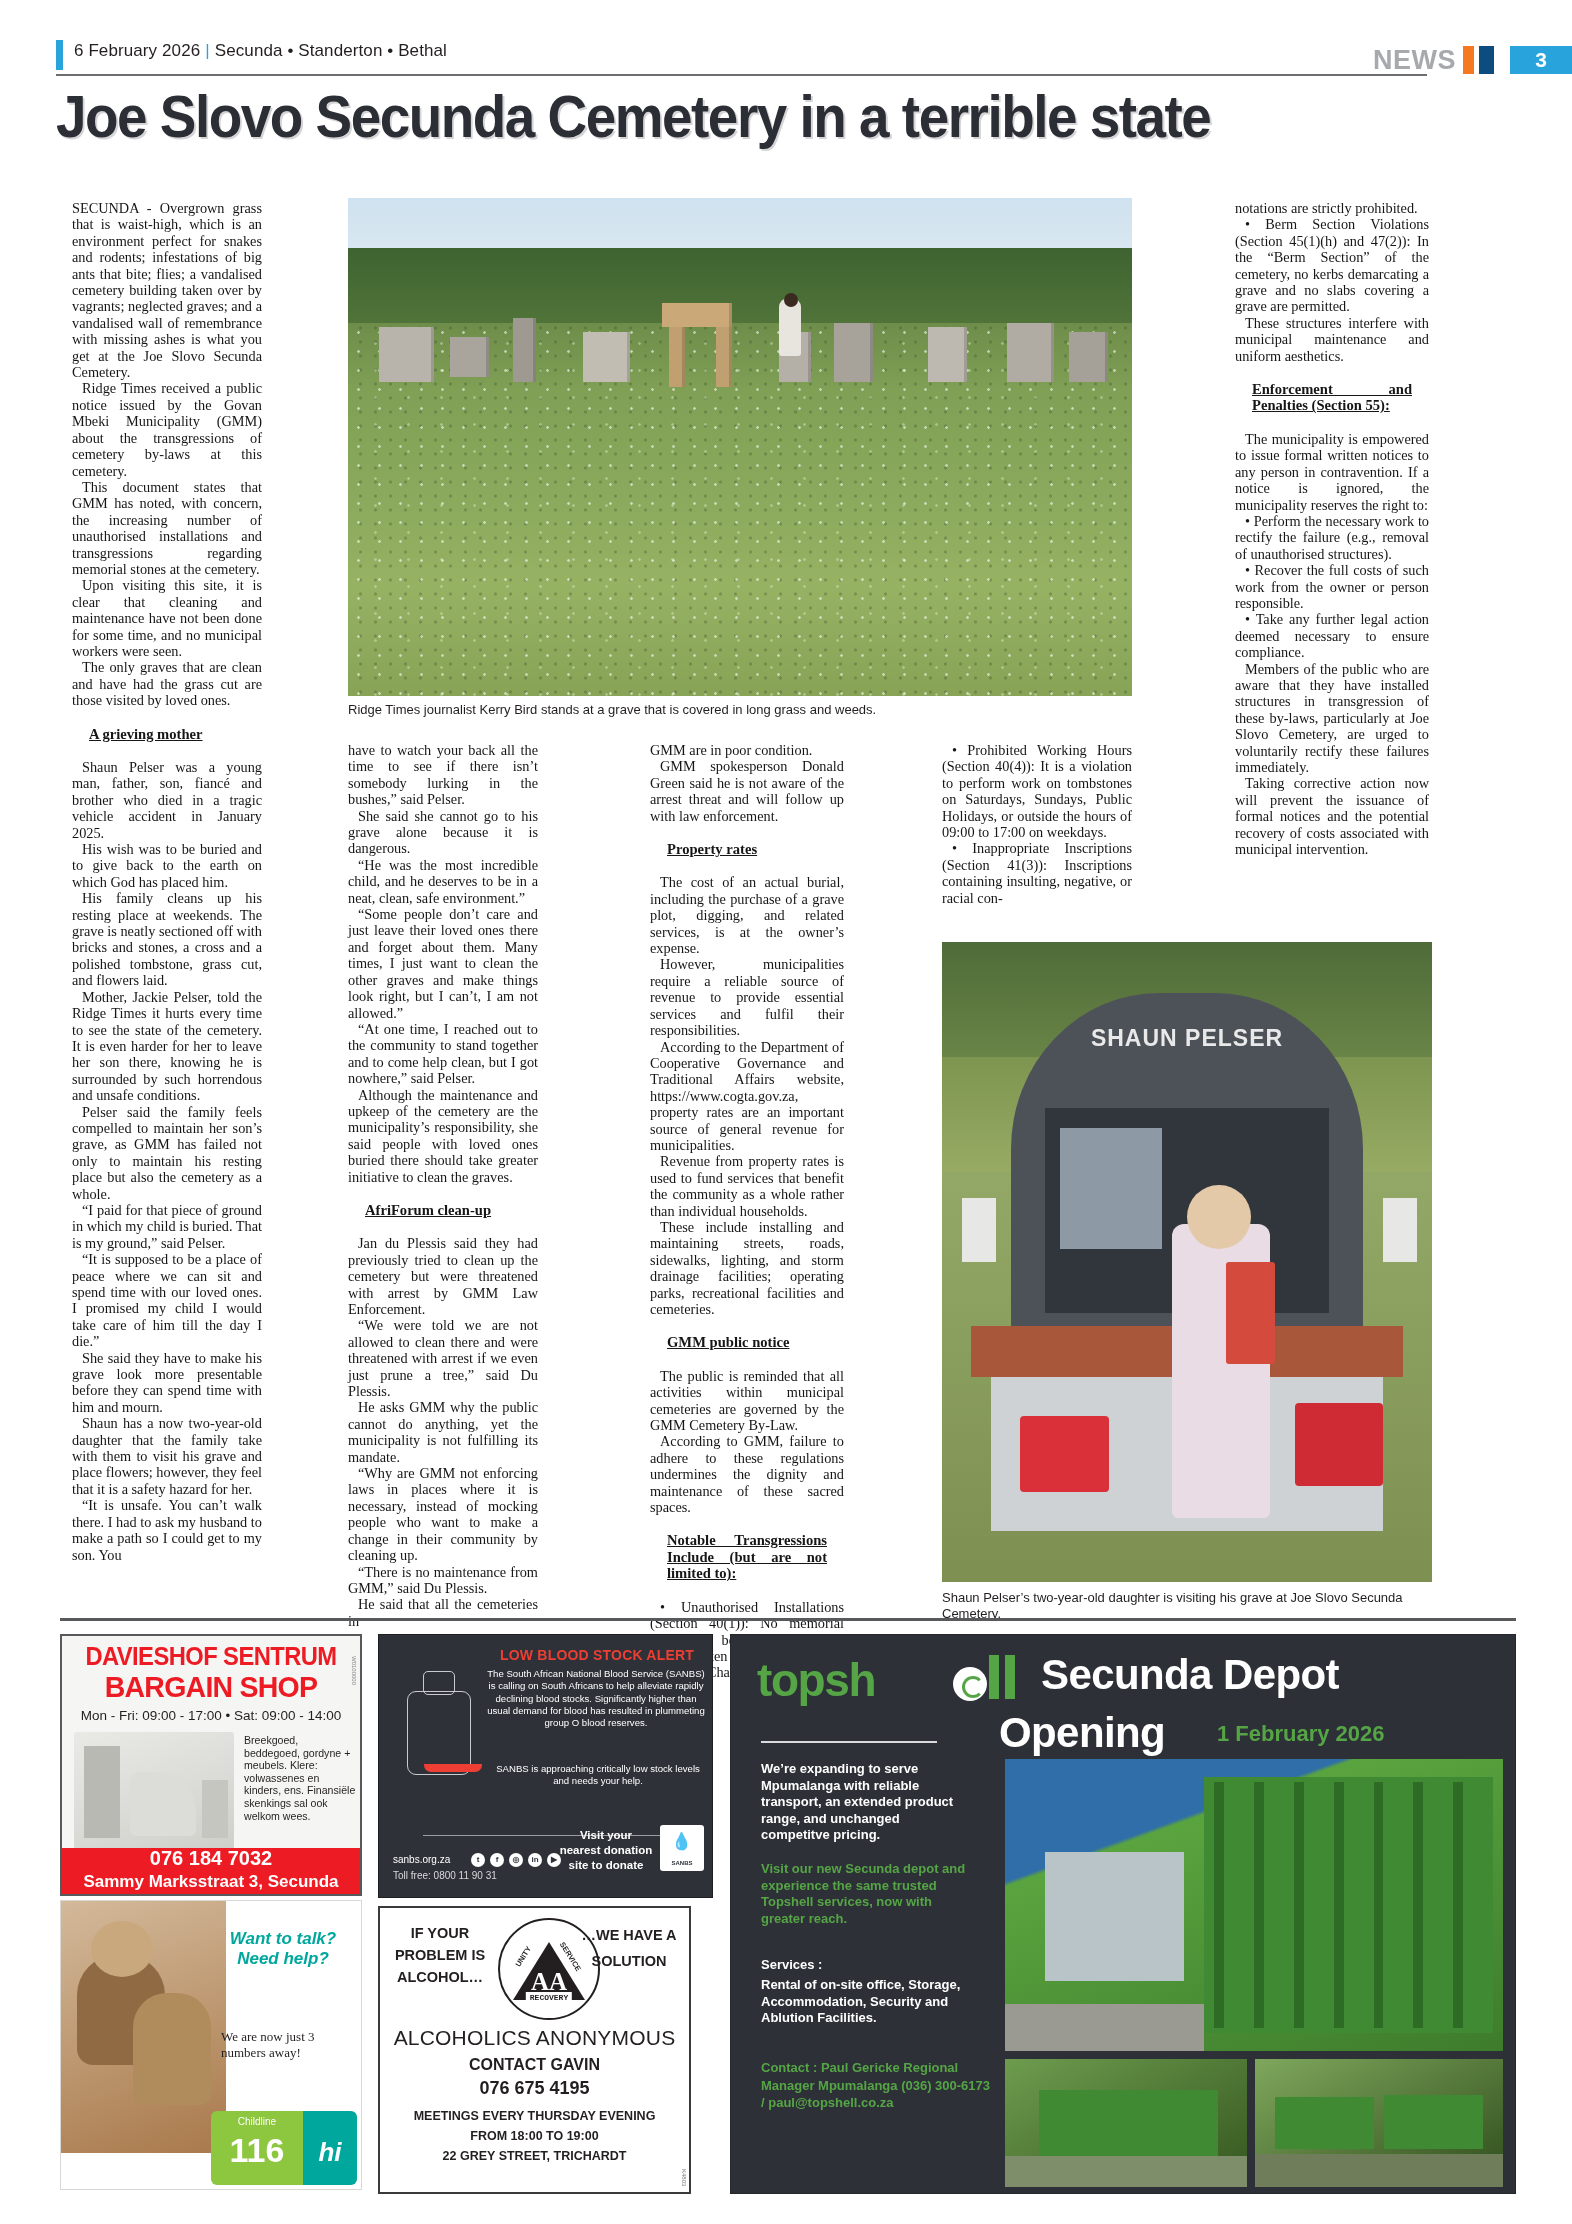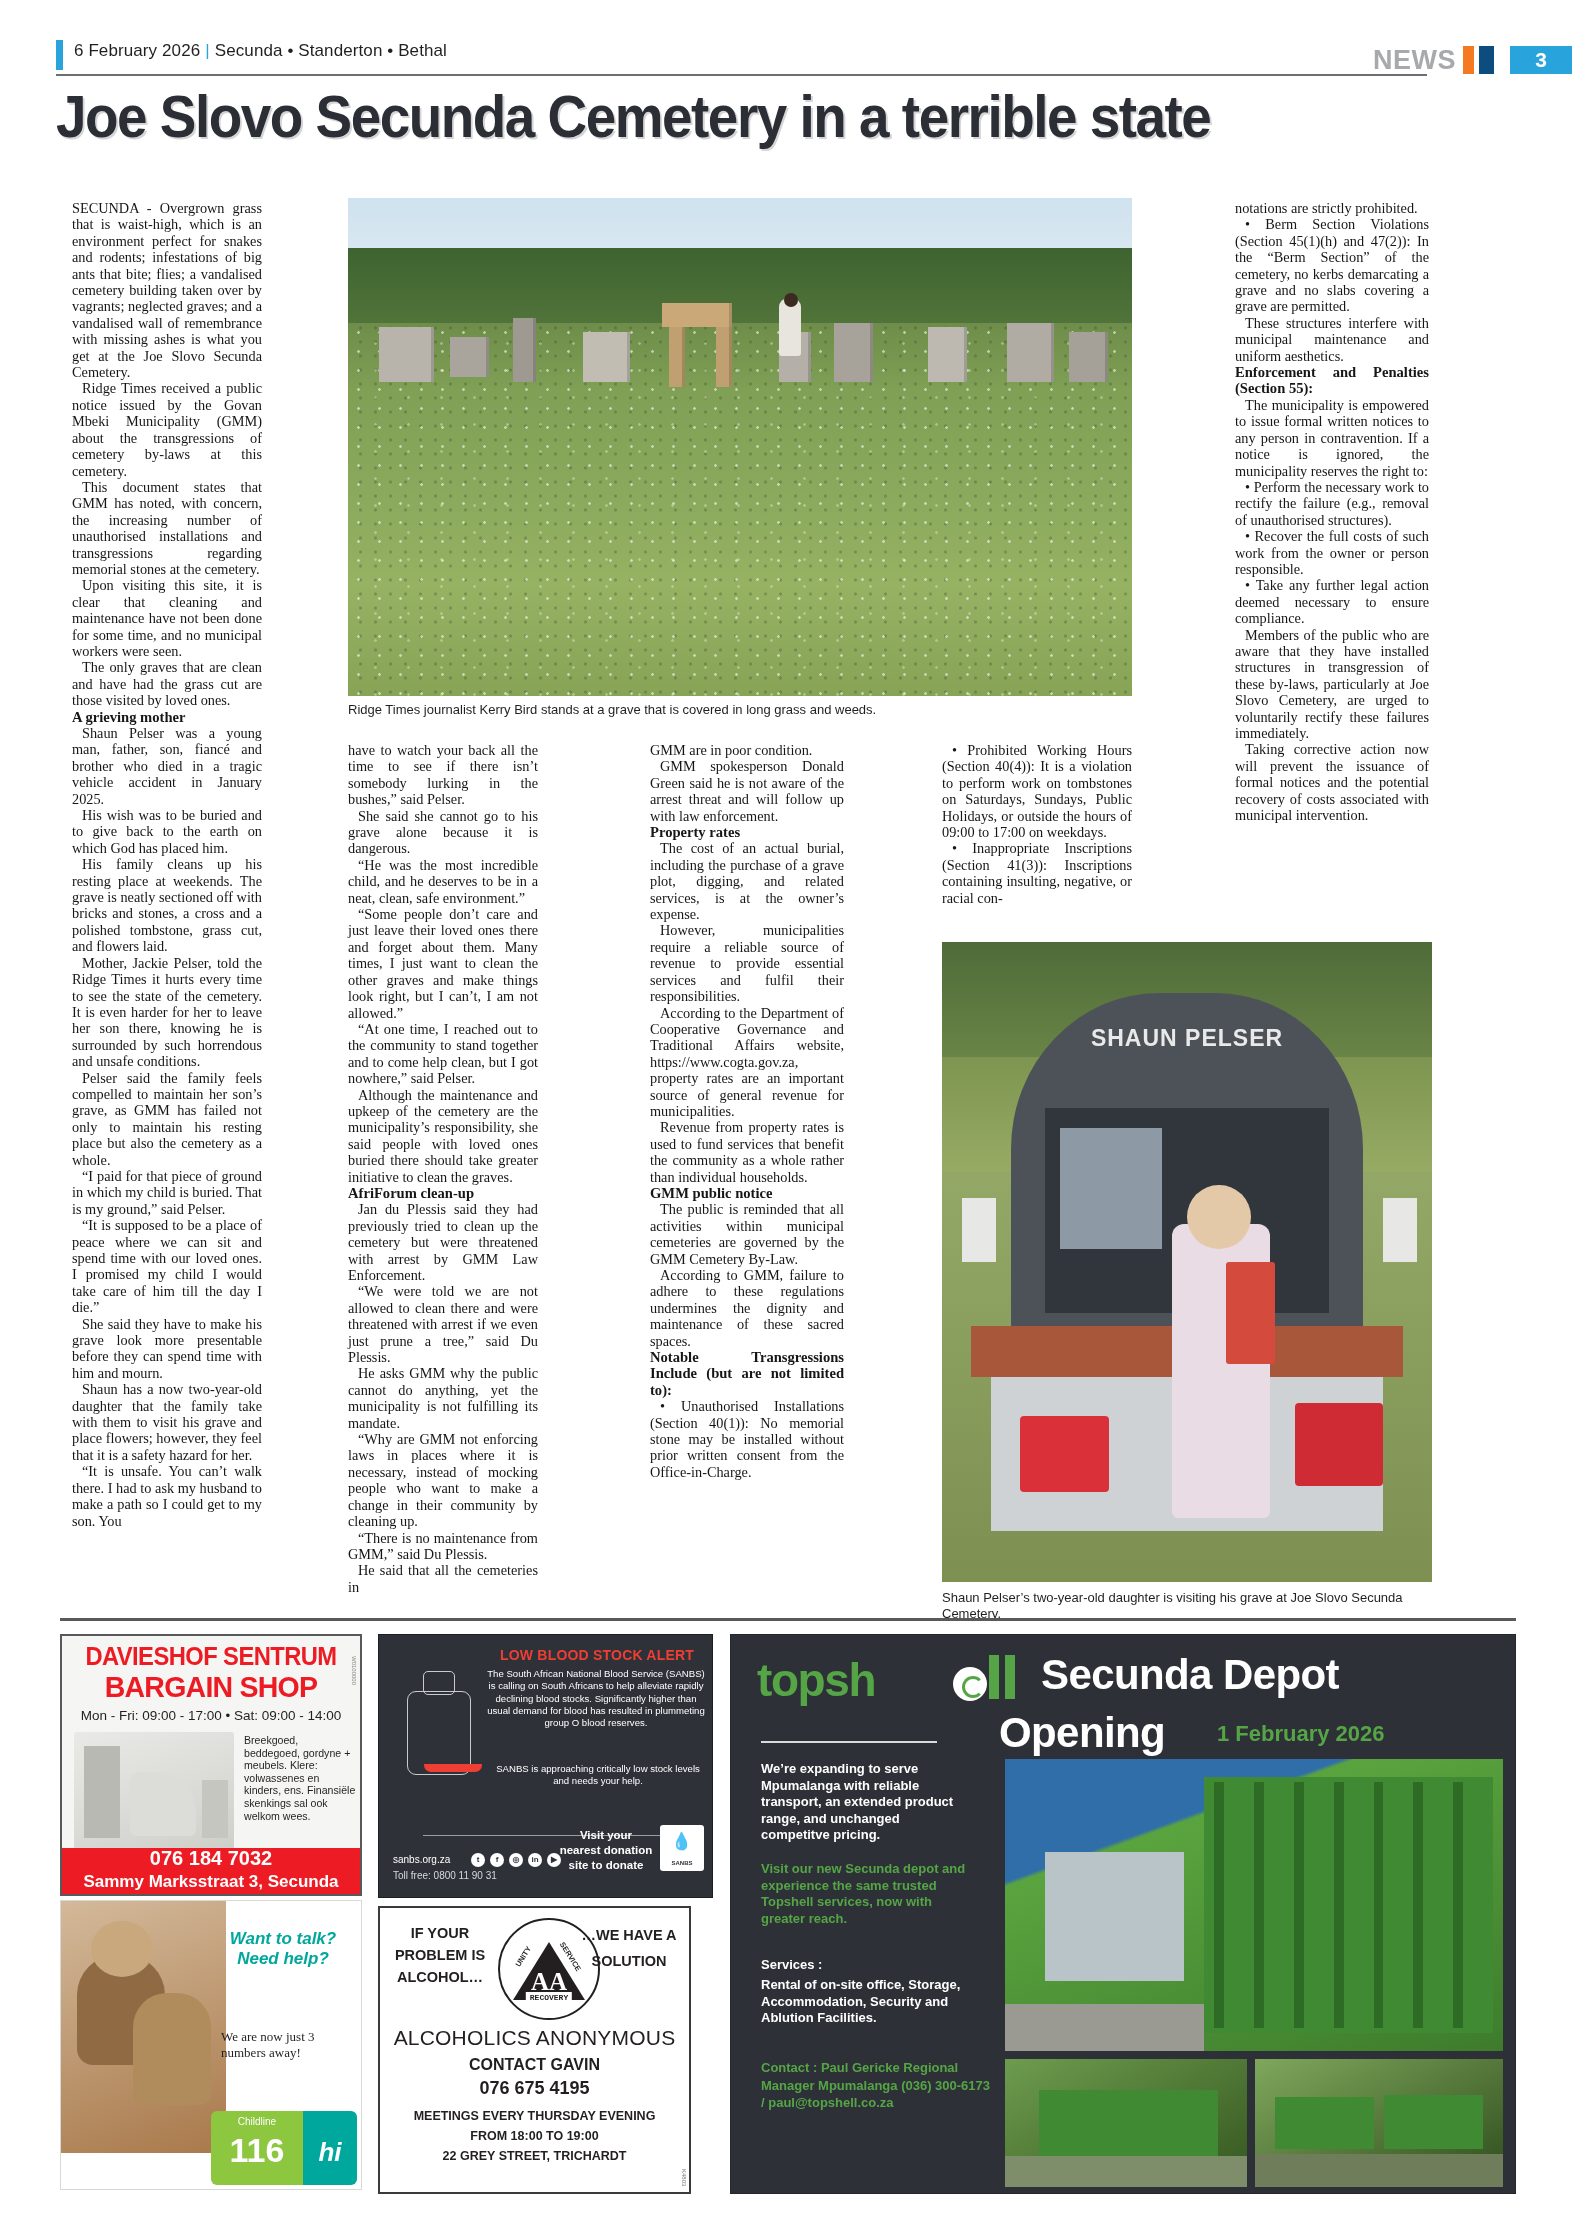--- a/index.html
+++ b/index.html
@@ -18,21 +18,21 @@
   .pagenum{position:absolute;right:0px;top:46px;width:62px;height:28px;line-height:28px;text-align:center;font-family:"Liberation Sans",sans-serif;font-size:21px;font-weight:bold;color:#ffffff;}
 
   
   .headline{position:absolute;left:56px;top:88px;width:1470px;font-family:"Liberation Sans",sans-serif;font-weight:bold;font-size:59px;line-height:1.0;color:#2b2e34;letter-spacing:-1.6px;
      transform:scaleX(0.93);transform-origin:left top;text-shadow:2px 2px 0 rgba(190,190,195,0.65);white-space:nowrap;}
 
   
   .col{position:absolute;font-family:"Liberation Serif",serif;font-size:14.3px;line-height:16.4px;text-align:justify;color:#161616;}
   .col p{margin:0;text-indent:10px;}
   .col p.noind{text-indent:0;}
-  .col h4{margin:0;font-size:14.6px;line-height:16.4px;font-weight:bold;text-indent:0;}
+  .col h4{margin:17px;font-size:14.6px;line-height:16.4px;font-weight:bold;text-indent:0;text-decoration:underline;}
 
   #c1{left:72px;top:200px;width:190px;}
   #c2{left:348px;top:742px;width:190px;}
   #c3{left:650px;top:742px;width:194px;}
   #c4{left:942px;top:742px;width:190px;}
   #c5{left:1235px;top:200px;width:194px;}
 
   
   .photo-main{position:absolute;left:348px;top:198px;width:784px;height:498px;overflow:hidden;background:#4f7b3a;}
   .caption{position:absolute;font-family:"Liberation Sans",sans-serif;font-size:13px;line-height:15.5px;color:#231f20;}
@@ -229,20 +229,21 @@
     <p>He said that all the cemeteries in</p>
   </div>
 <div class="col" id="c3">
     <p class="noind">GMM are in poor condition.</p>
     <p>GMM spokesperson Donald Green said he is not aware of the arrest threat and will follow up with law enforcement.</p>
     <h4>Property rates</h4>
     <p>The cost of an actual burial, including the purchase of a grave plot, digging, and related services, is at the owner’s expense.</p>
     <p>However, municipalities require a reliable source of revenue to provide essential services and fulfil their responsibilities.</p>
     <p>According to the Department of Cooperative Governance and Traditional Affairs website, https://www.cogta.gov.za, property rates are an important source of general revenue for municipalities.</p>
     <p>Revenue from property rates is used to fund services that benefit the community as a whole rather than individual households.</p>
+    <p>These include installing and maintaining streets, roads, sidewalks, lighting, and storm drainage facilities; operating parks, recreational facilities and cemeteries.</p>
     <h4>GMM public notice</h4>
     <p>The public is reminded that all activities within municipal cemeteries are governed by the GMM Cemetery By-Law.</p>
     <p>According to GMM, failure to adhere to these regulations undermines the dignity and maintenance of these sacred spaces.</p>
     <h4>Notable Transgressions Include (but are not limited to):</h4>
     <p>• Unauthorised Installations (Section 40(1)): No memorial stone may be installed without prior written consent from the Office-in-Charge.</p>
   </div>
 <div class="col" id="c4">
     <p>• Prohibited Working Hours (Section 40(4)): It is a violation to perform work on tombstones on Saturdays, Sundays, Public Holidays, or outside the hours of 09:00 to 17:00 on weekdays.</p>
     <p>• Inappropriate Inscriptions (Section 41(3)): Inscriptions containing insulting, negative, or racial con-</p>
   </div>

